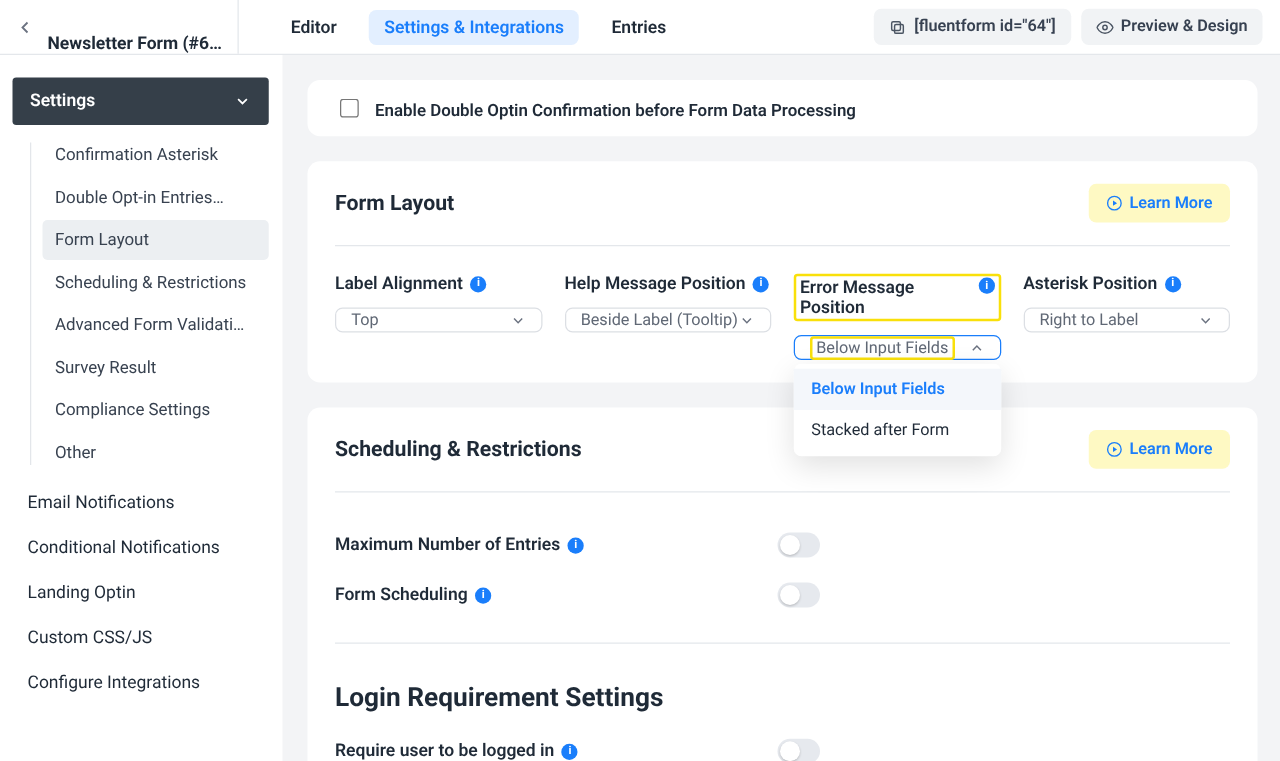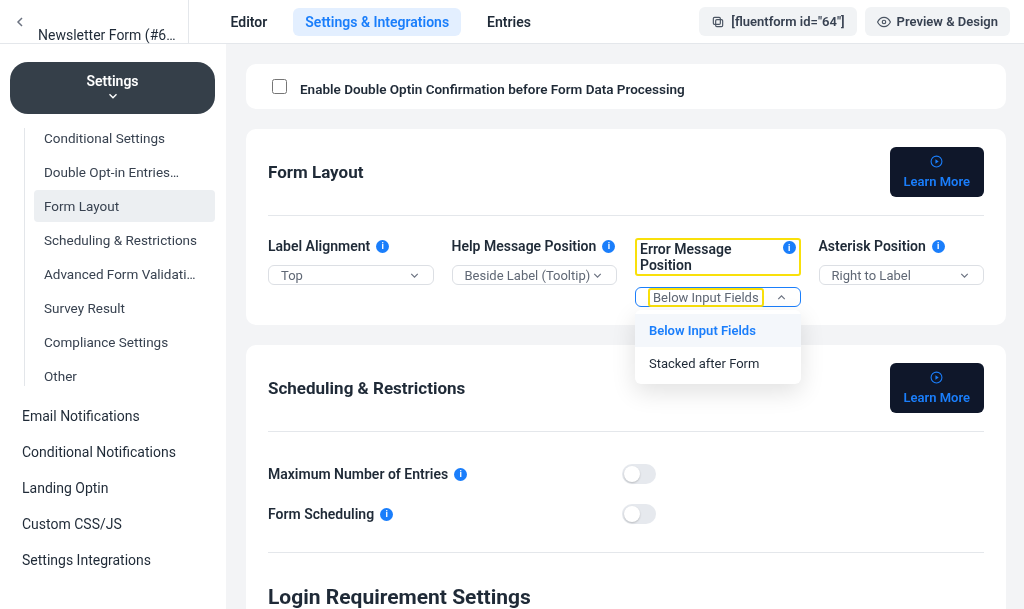--- a/index.html
+++ b/index.html
@@ -39,21 +39,21 @@
     border-right:1px solid var(--border);
     height:100%;
     padding: 0 12px;
     gap:10px;
   }
   .back-chevron {
     width:16px; height:16px;
   }
   .form-title {
     font-size:14px;
-    font-weight:400;
+    font-weight:700;
     margin-top:27px;
   }
   .nav-tabs {
     display:flex;
     align-items:center;
     gap: 14px;
     padding-left: 22px;
   }
   .nav-tab {
     font-size:14px;
@@ -88,28 +88,27 @@
     height: calc(609px - 44px);
   }
   .sidebar {
     width: var(--sidebar-w);
     padding: 18px 10px;
     border-right: 1px solid transparent;
   }
   .side-header {
     background:#353f49;
     color:#fff;
-    border-radius:18px;
+    border-radius:3px;
     padding: 11px 14px;
     display:flex;
     align-items:center;
     justify-content:space-between;
     font-weight:600;
     cursor:pointer;
-    flex-direction:column;
   }
   .side-header svg{ width:14px; height:14px; }
   .side-tree {
     margin-top:8px;
     position:relative;
     padding-left: 24px;
   }
   .side-tree::before {
     content:"";
     position:absolute;
@@ -182,28 +181,27 @@
     margin-bottom: 18px;
   }
   .card-title {
     font-size:17px;
     font-weight:700;
   }
   .learn-more {
     display:flex;
     align-items:center;
     gap:6px;
-    background: #0f172a;
+    background: #fef9c3;
     color: var(--blue);
     font-weight:600;
     font-size:13px;
     padding: 8px 14px;
     border-radius:6px;
     cursor:pointer;
-    flex-direction:column;
   }
   .learn-more svg{ width:13px; height:13px; }
 
   hr.sep {
     border:none;
     border-top:1px solid var(--border);
     margin: 0 0 22px 0;
   }
 
   .field-grid {
@@ -350,35 +348,35 @@
 <div class="layout">
 
   <div class="sidebar">
     <div class="side-header">
       <span>Settings</span>
       <svg viewBox="0 0 24 24" fill="none" stroke="#fff" stroke-width="2.4">
           <polyline points="6 9 12 15 18 9"></polyline>
         </svg>
     </div>
     <div class="side-tree">
-      <div class="side-item">Conditional Settings</div>
+      <div class="side-item">Confirmation Asterisk</div>
       <div class="side-item">Double Opt-in Entries…</div>
       <div class="side-item active">Form Layout</div>
       <div class="side-item">Scheduling &amp; Restrictions</div>
       <div class="side-item">Advanced Form Validati…</div>
       <div class="side-item">Survey Result</div>
       <div class="side-item">Compliance Settings</div>
       <div class="side-item">Other</div>
     </div>
     <div class="side-links">
       <div class="side-link">Email Notifications</div>
       <div class="side-link">Conditional Notifications</div>
       <div class="side-link">Landing Optin</div>
       <div class="side-link">Custom CSS/JS</div>
-      <div class="side-link">Settings Integrations</div>
+      <div class="side-link">Configure Integrations</div>
     </div>
   </div>
 
   <div class="main">
 
     <div class="card first">
       <label class="optin-row">
         <input type="checkbox" style="">
         <span>Enable Double Optin Confirmation before Form Data Processing</span>
       </label>

